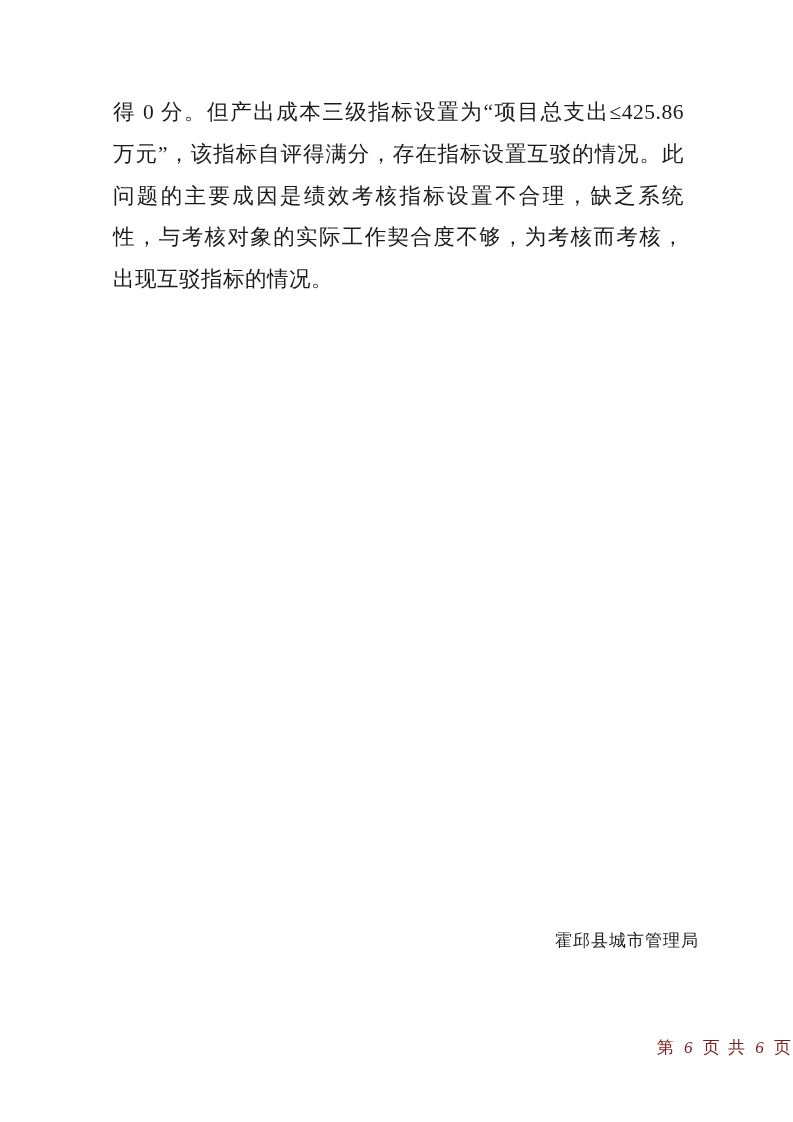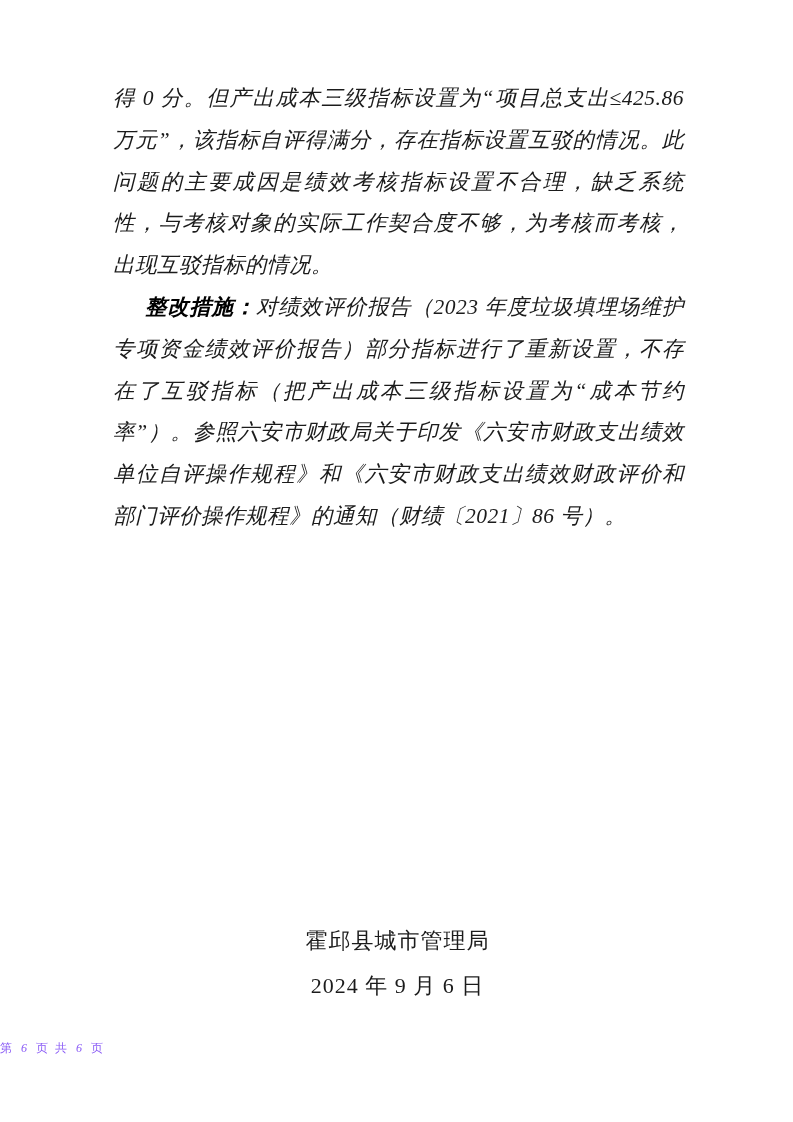--- a/index.html
+++ b/index.html
@@ -12,78 +12,75 @@
     width: 793px;
     height: 1122px;
     background: #ffffff;
     overflow: hidden;
     font-family: "Liberation Serif", serif;
     color: #1b1b1b;
   }
   .body-text {
     position: absolute;
     left: 113px;
-    top: 78px;
+    top: 92px;
     width: 571px;
     font-size: 21.5px;
     line-height: 41.8px;
     text-align: justify;
     letter-spacing: 0.5px;
-    font-style: italic;
   }
   .para {
     margin: 0;
     padding: 0;
   }
   .indent-none { text-indent: 0; }
   .indent-a { text-indent: 32px; }
   .indent-b { text-indent: 44px; }
   .indent-c { text-indent: 52px; }
   .indent-d { text-indent: 34px; }
   .lead {
     font-weight: bold;
     color: #000000;
   }
   .signature {
     position: absolute;
-    left: 112px;
+    left: 128px;
     top: 918px;
     width: 571px;
-    text-align: center;
-    font-size: 22px;
+    text-align: right;
+    font-size: 17px;
     line-height: 45px;
     letter-spacing: 1px;
   }
   .footer {
     position: absolute;
     left: 0;
     top: 1038px;
     width: 100%;
-    text-align: left;
-    font-size: 12px;
+    text-align: right;
+    font-size: 17px;
     line-height: 20px;
     letter-spacing: 2px;
-    color: #8b5cf6;
+    color: #7f1d1d;
   }
   .footer .pagenum {
     font-style: italic;
     font-family: "Liberation Serif", serif;
     padding: 0 2px;
   }
 </style>
 </head>
 <body>
 
 <div class="page">
 
   <div class="body-text">
     <p class="para indent-none"><span class="lead"></span><span>得 0 分。但产出成本三级指标设置为“项目总支出≤425.86 万元”，该指标自评得满分，存在指标设置互驳的情况。此问题的主要成因是绩效考核指标设置不合理，缺乏系统性，与考核对象的实际工作契合度不够，为考核而考核，出现互驳指标的情况。</span></p>
-    <p class="para indent-a"><span class="lead">整改措施：</span><span>对绩效评价报告（2023 年度垃圾填埋场维护专项资金绩效评价报告）部分指标进行了重新设置，不存在了互驳指标（把产出成本三级指标设置为“成本节约率”）。参照六安市财政局关于印发《六安市财政支出绩效单位自评操作规程》和《六安市财政支出绩效财政评价和部门评价操作规程》的通知（财绩〔2021〕86 号）。</span></p>
   </div>
 
   <div class="signature">
     <div>霍邱县城市管理局</div>
-    <div>2024 年 9 月 6 日</div>
   </div>
 
   <div class="footer"><span>第</span> <i class="pagenum">6</i> <span>页 共</span> <i class="pagenum">6</i> <span>页</span></div>
 
 </div>
 
 </body></html>

